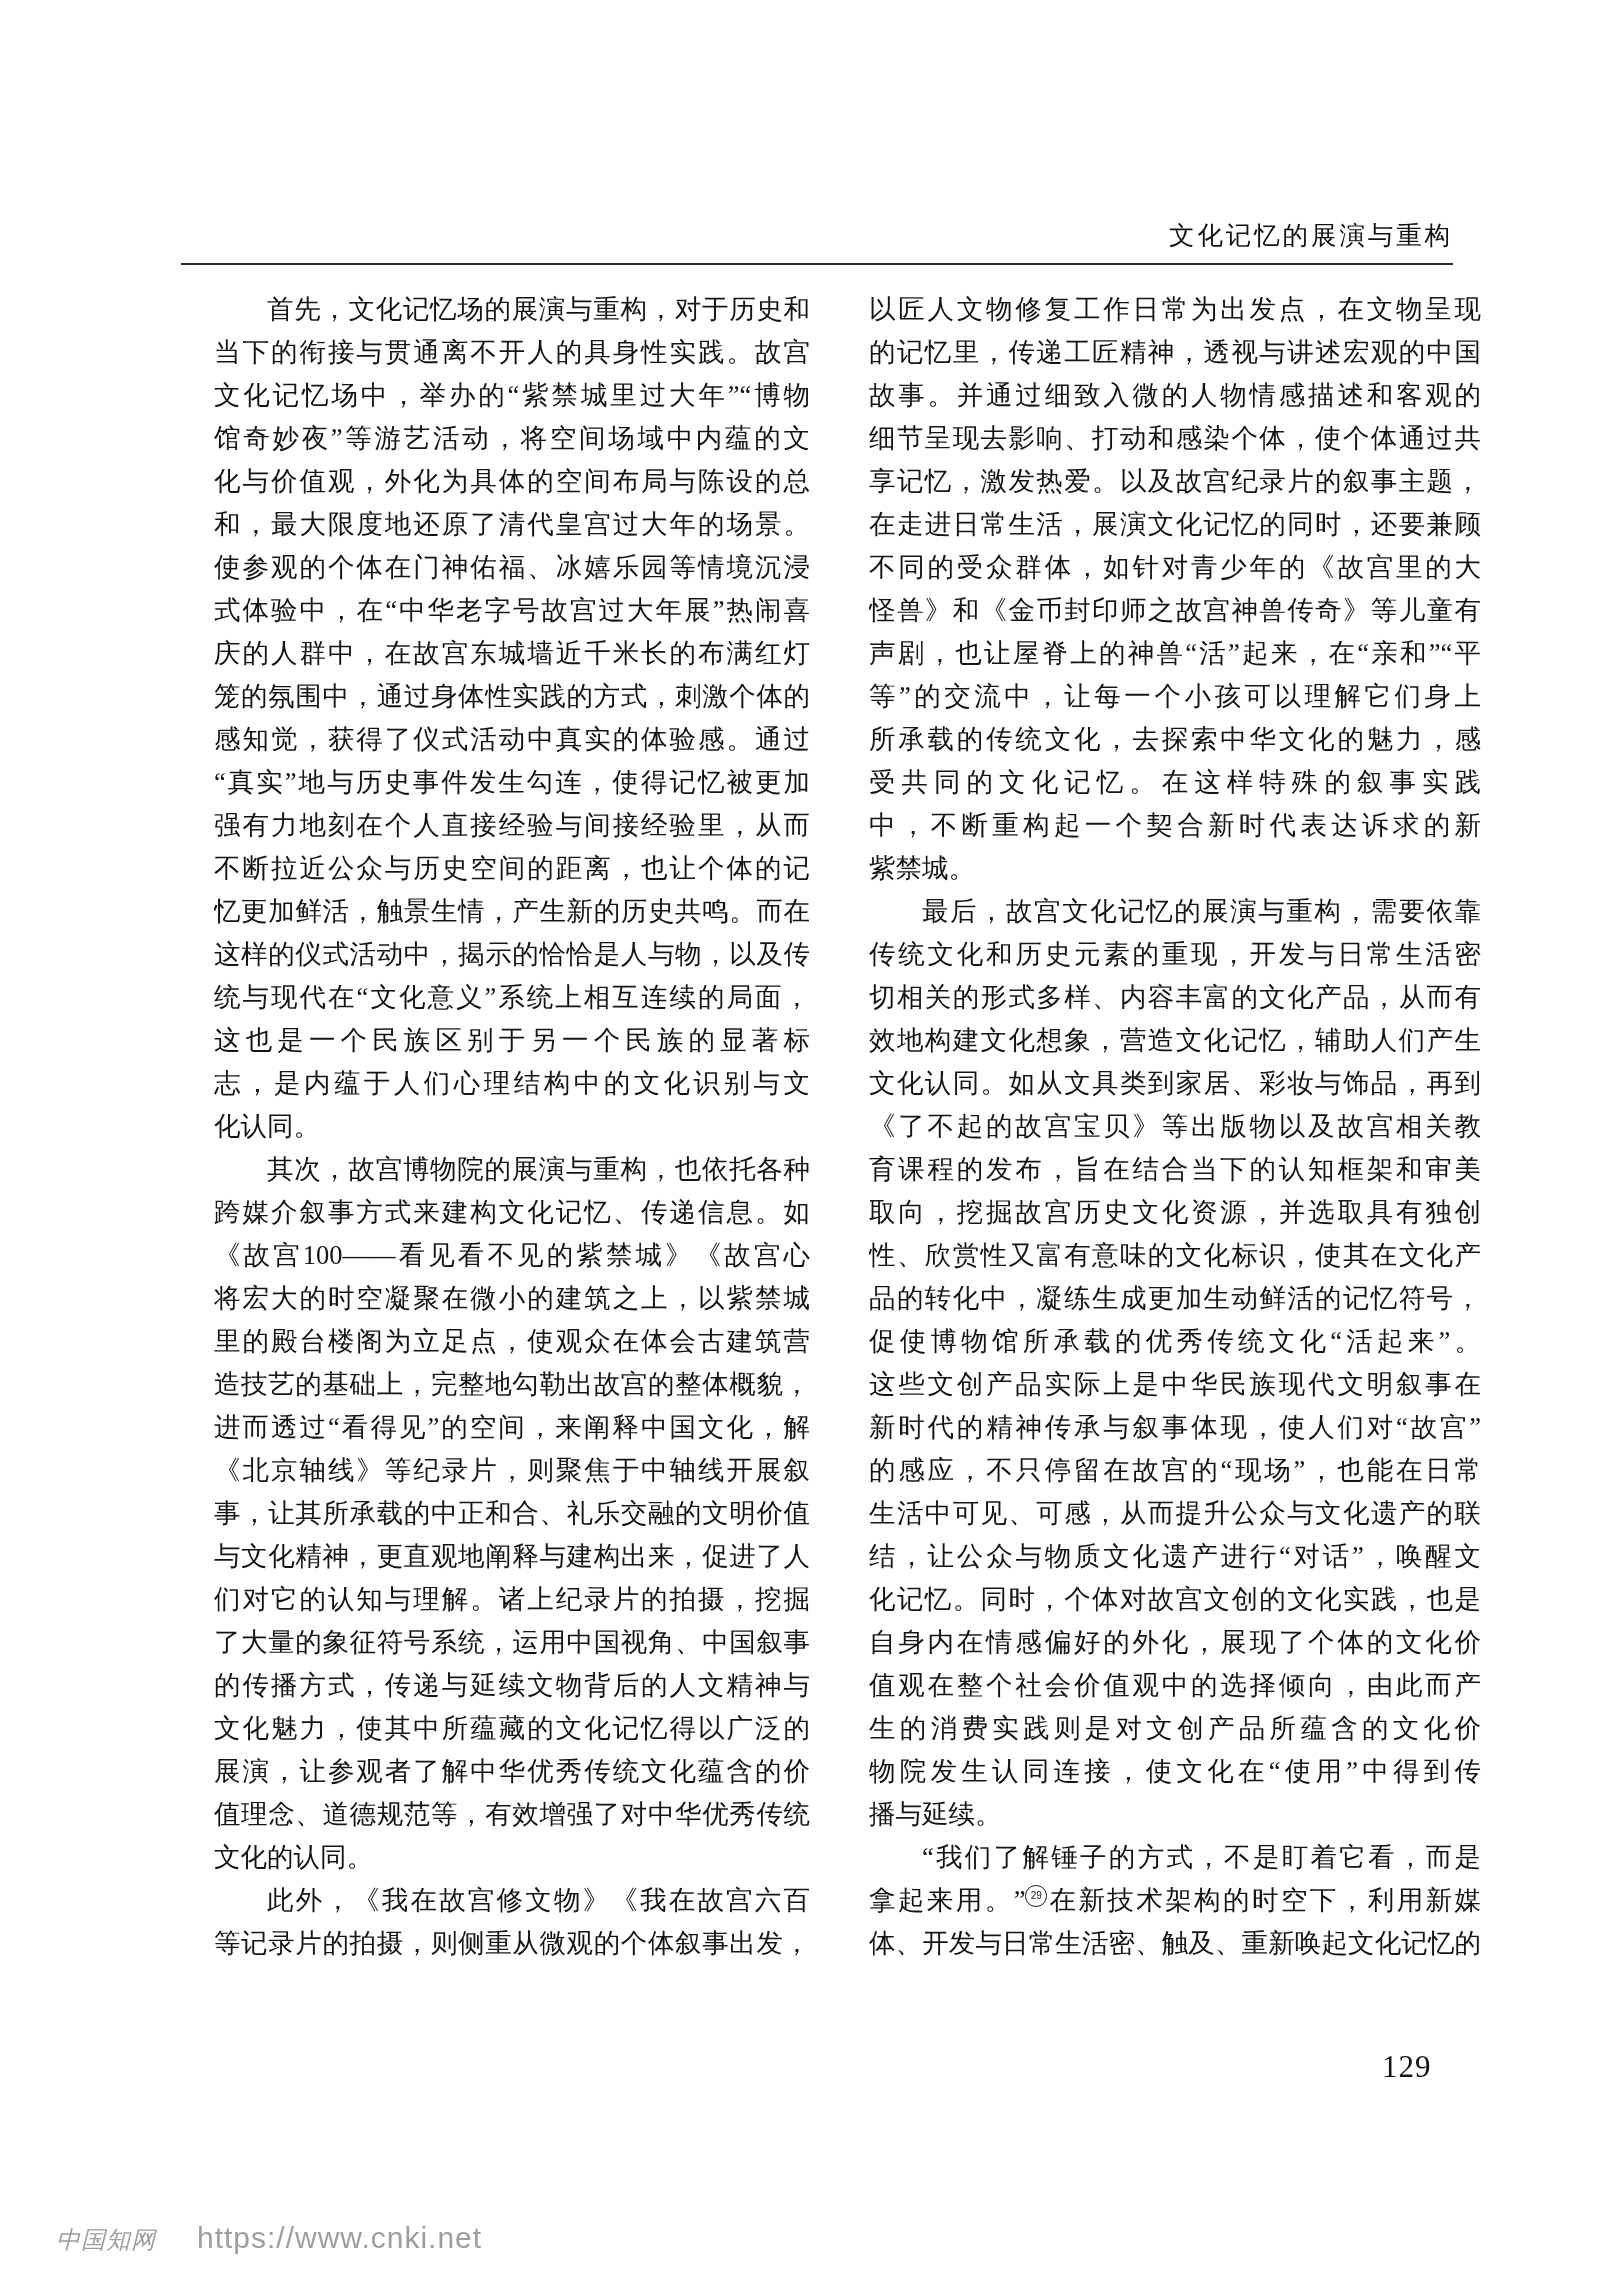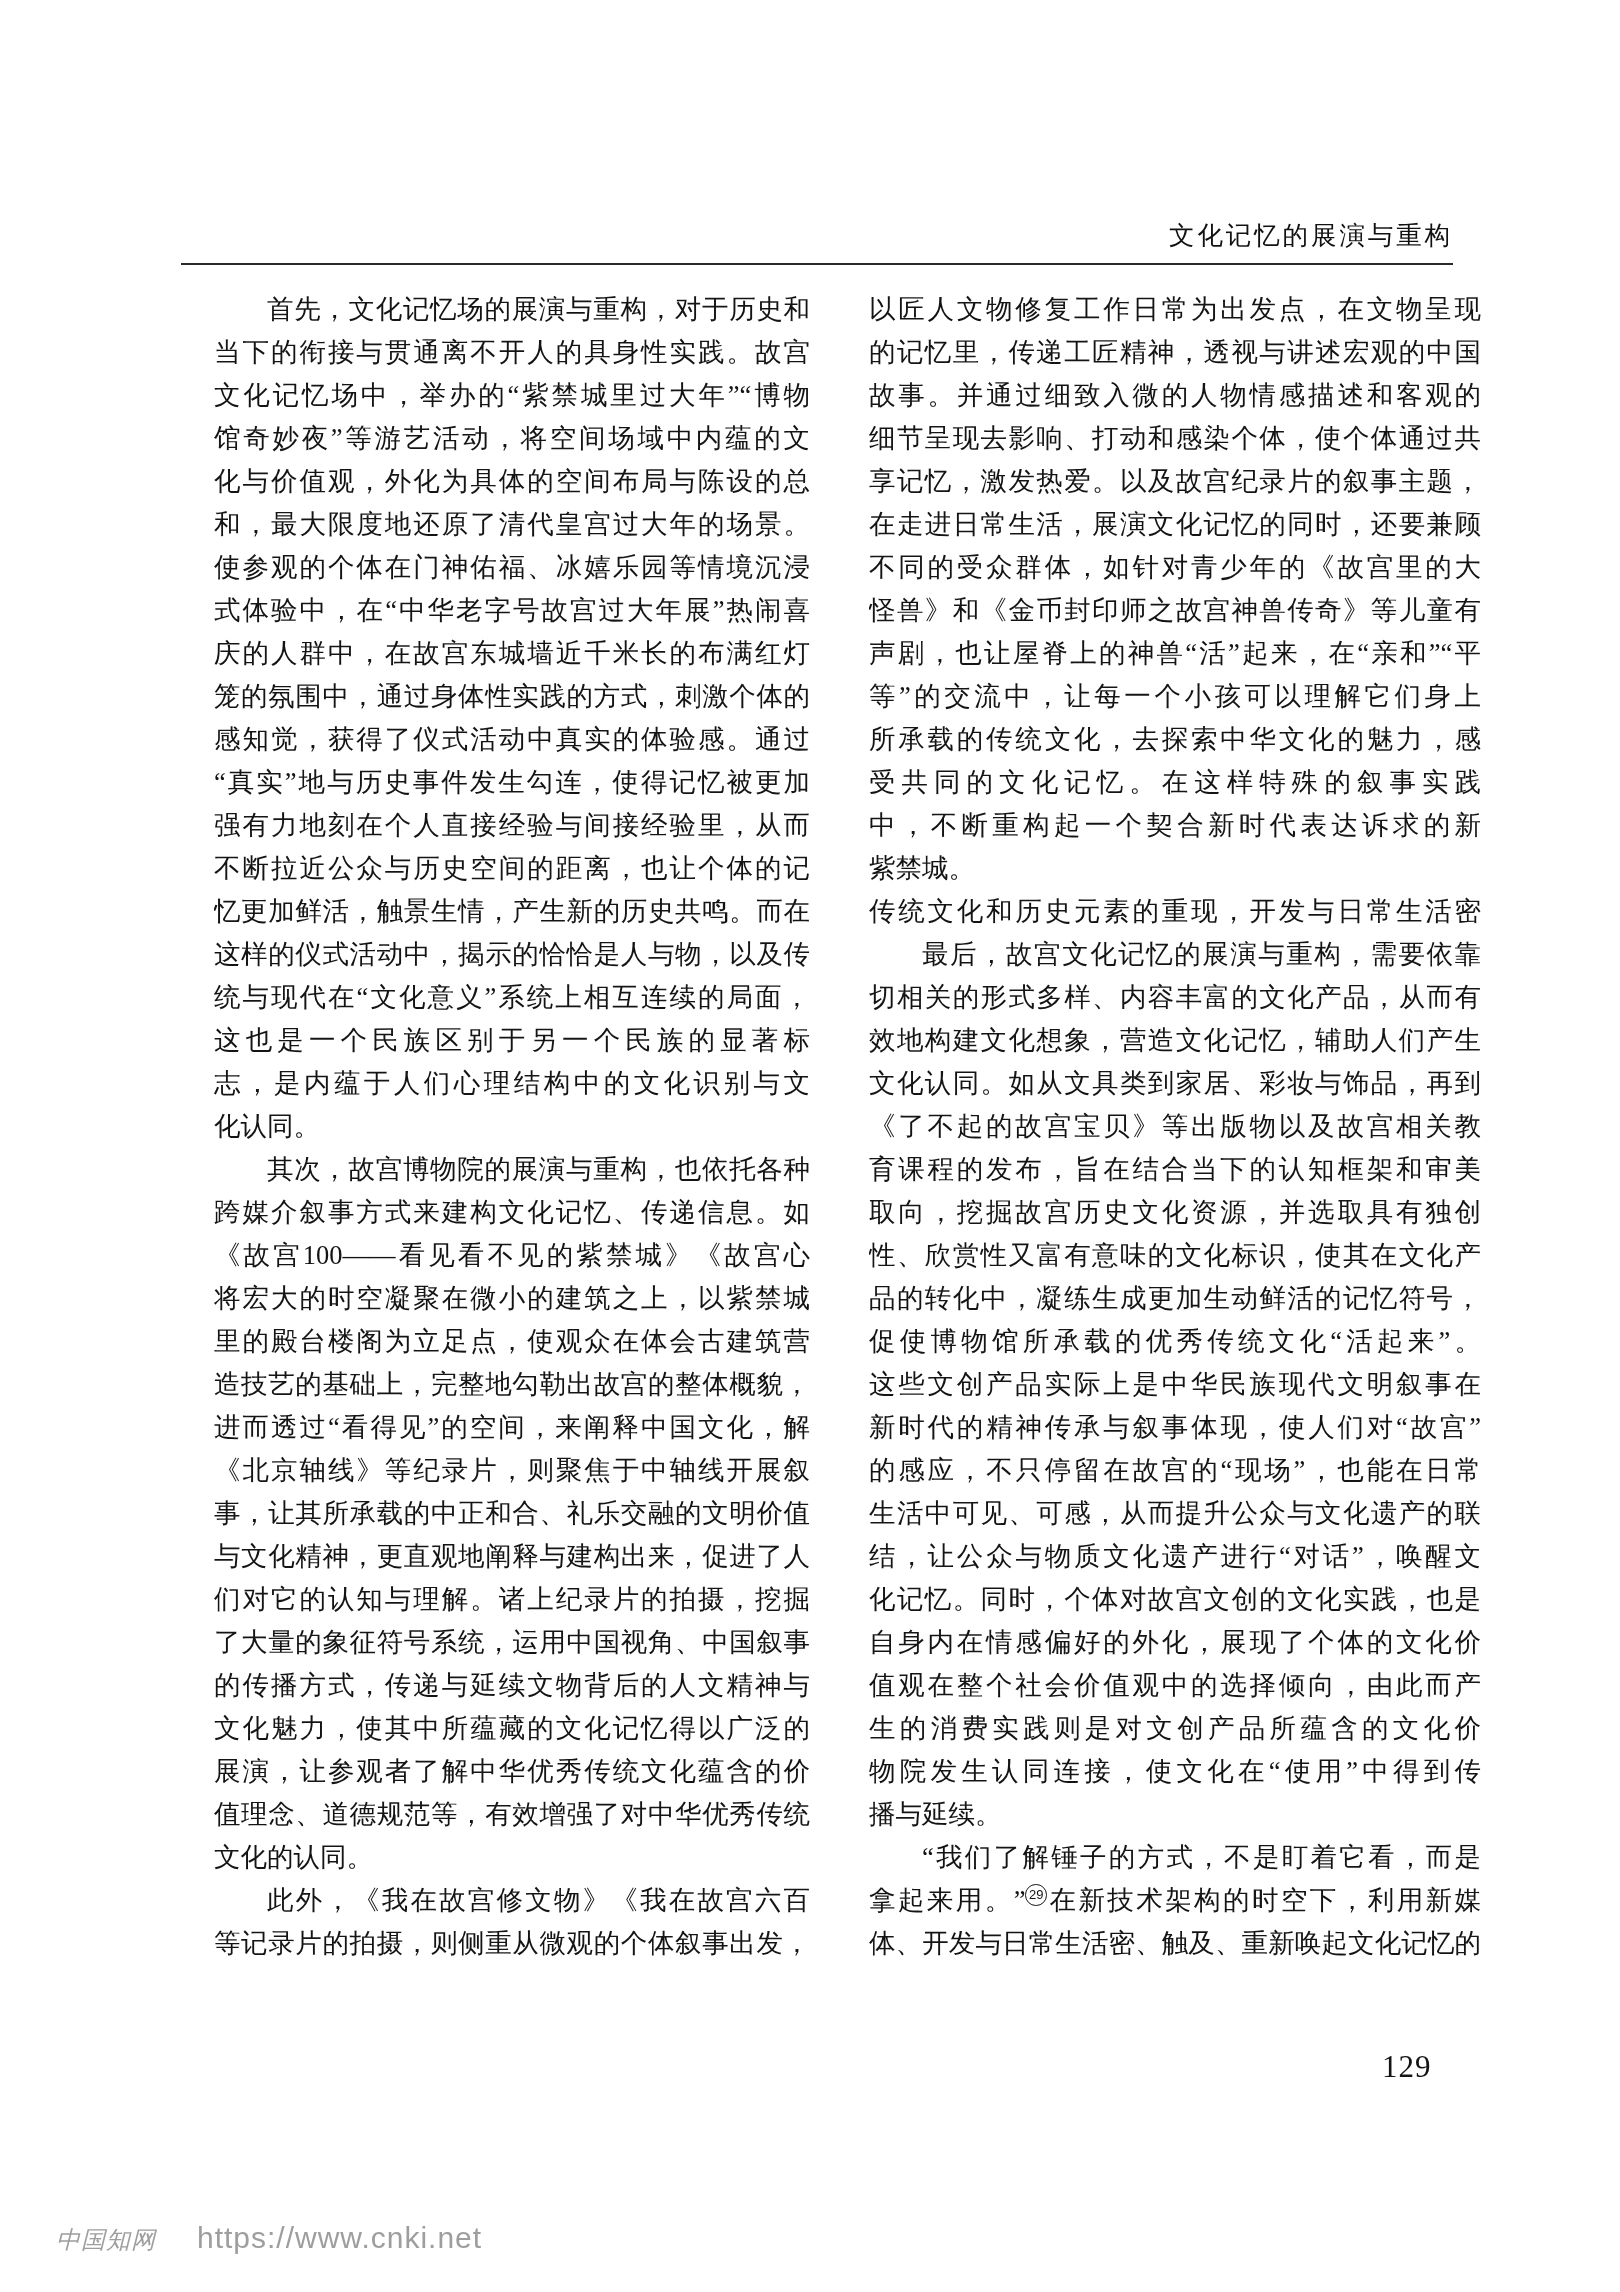--- a/index.html
+++ b/index.html
@@ -28,21 +28,21 @@
   .line{
     height:43px;line-height:43px;
     text-align:justify;text-align-last:justify;
     white-space:normal;overflow:hidden;
   }
   .line.indent{text-indent:53px;}
   .line.flush{text-align-last:left;}
   sup.circ{
     display:inline-block;box-sizing:border-box;
     font-family:"Liberation Sans","DejaVu Sans",sans-serif;
-    font-size:13px;line-height:19.6px;width:21.6px;height:21.6px;
+    font-size:10px;line-height:19.6px;width:21.6px;height:21.6px;
     border:1.5px solid #141414;border-radius:50%;
     text-align:center;text-align-last:center;
     vertical-align:9.8px;letter-spacing:0;
   }
   .page-number{
     position:absolute;left:1382px;top:2049px;
     font-size:31px;color:#141414;letter-spacing:1px;
   }
   .footer{
     position:absolute;left:56px;top:2221px;
@@ -107,22 +107,22 @@
     <div class="line">享记忆，激发热爱。以及故宫纪录片的叙事主题，</div>
     <div class="line">在走进日常生活，展演文化记忆的同时，还要兼顾</div>
     <div class="line">不同的受众群体，如针对青少年的《故宫里的大</div>
     <div class="line">怪兽》和《金币封印师之故宫神兽传奇》等儿童有</div>
     <div class="line">声剧，也让屋脊上的神兽“活”起来，在“亲和”“平</div>
     <div class="line">等”的交流中，让每一个小孩可以理解它们身上</div>
     <div class="line">所承载的传统文化，去探索中华文化的魅力，感</div>
     <div class="line">受共同的文化记忆。在这样特殊的叙事实践</div>
     <div class="line">中，不断重构起一个契合新时代表达诉求的新</div>
     <div class="line flush">紫禁城。</div>
+    <div class="line indent">最后，故宫文化记忆的展演与重构，需要依靠</div>
     <div class="line">传统文化和历史元素的重现，开发与日常生活密</div>
-    <div class="line indent">最后，故宫文化记忆的展演与重构，需要依靠</div>
     <div class="line">切相关的形式多样、内容丰富的文化产品，从而有</div>
     <div class="line">效地构建文化想象，营造文化记忆，辅助人们产生</div>
     <div class="line">文化认同。如从文具类到家居、彩妆与饰品，再到</div>
     <div class="line">《了不起的故宫宝贝》等出版物以及故宫相关教</div>
     <div class="line">育课程的发布，旨在结合当下的认知框架和审美</div>
     <div class="line">取向，挖掘故宫历史文化资源，并选取具有独创</div>
     <div class="line">性、欣赏性又富有意味的文化标识，使其在文化产</div>
     <div class="line">品的转化中，凝练生成更加生动鲜活的记忆符号，</div>
     <div class="line">促使博物馆所承载的优秀传统文化“活起来”。</div>
     <div class="line">这些文创产品实际上是中华民族现代文明叙事在</div>

